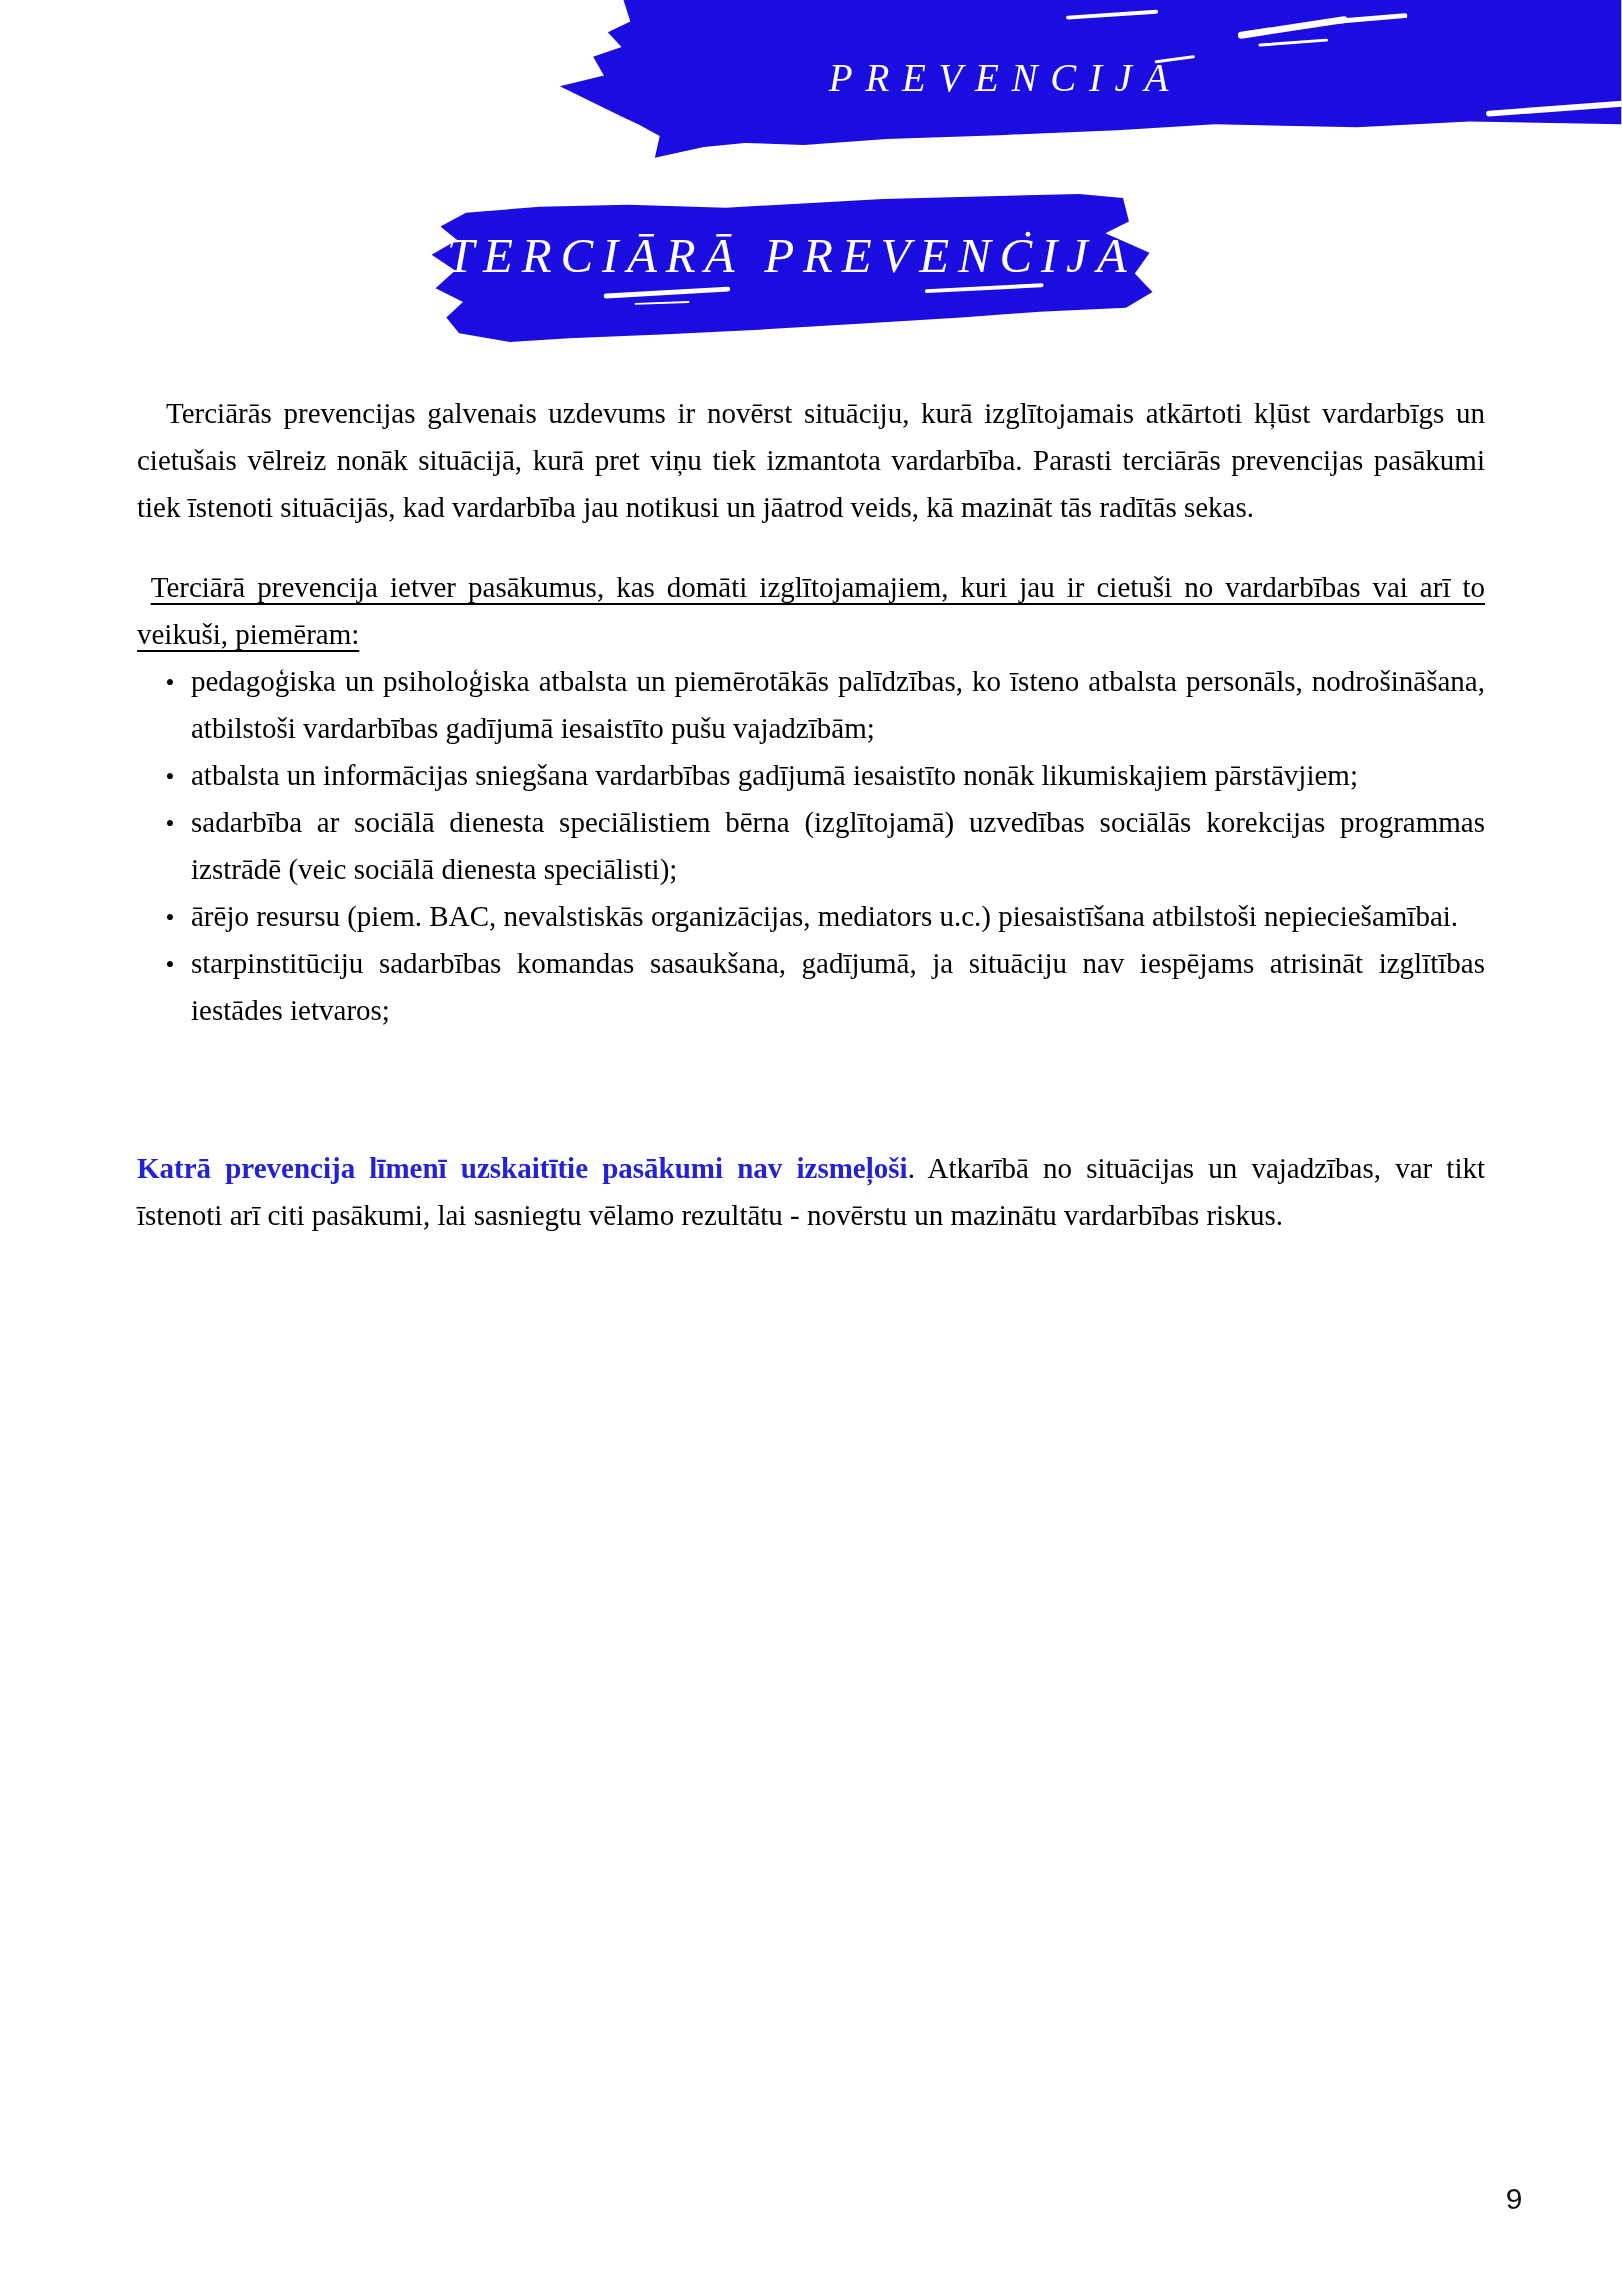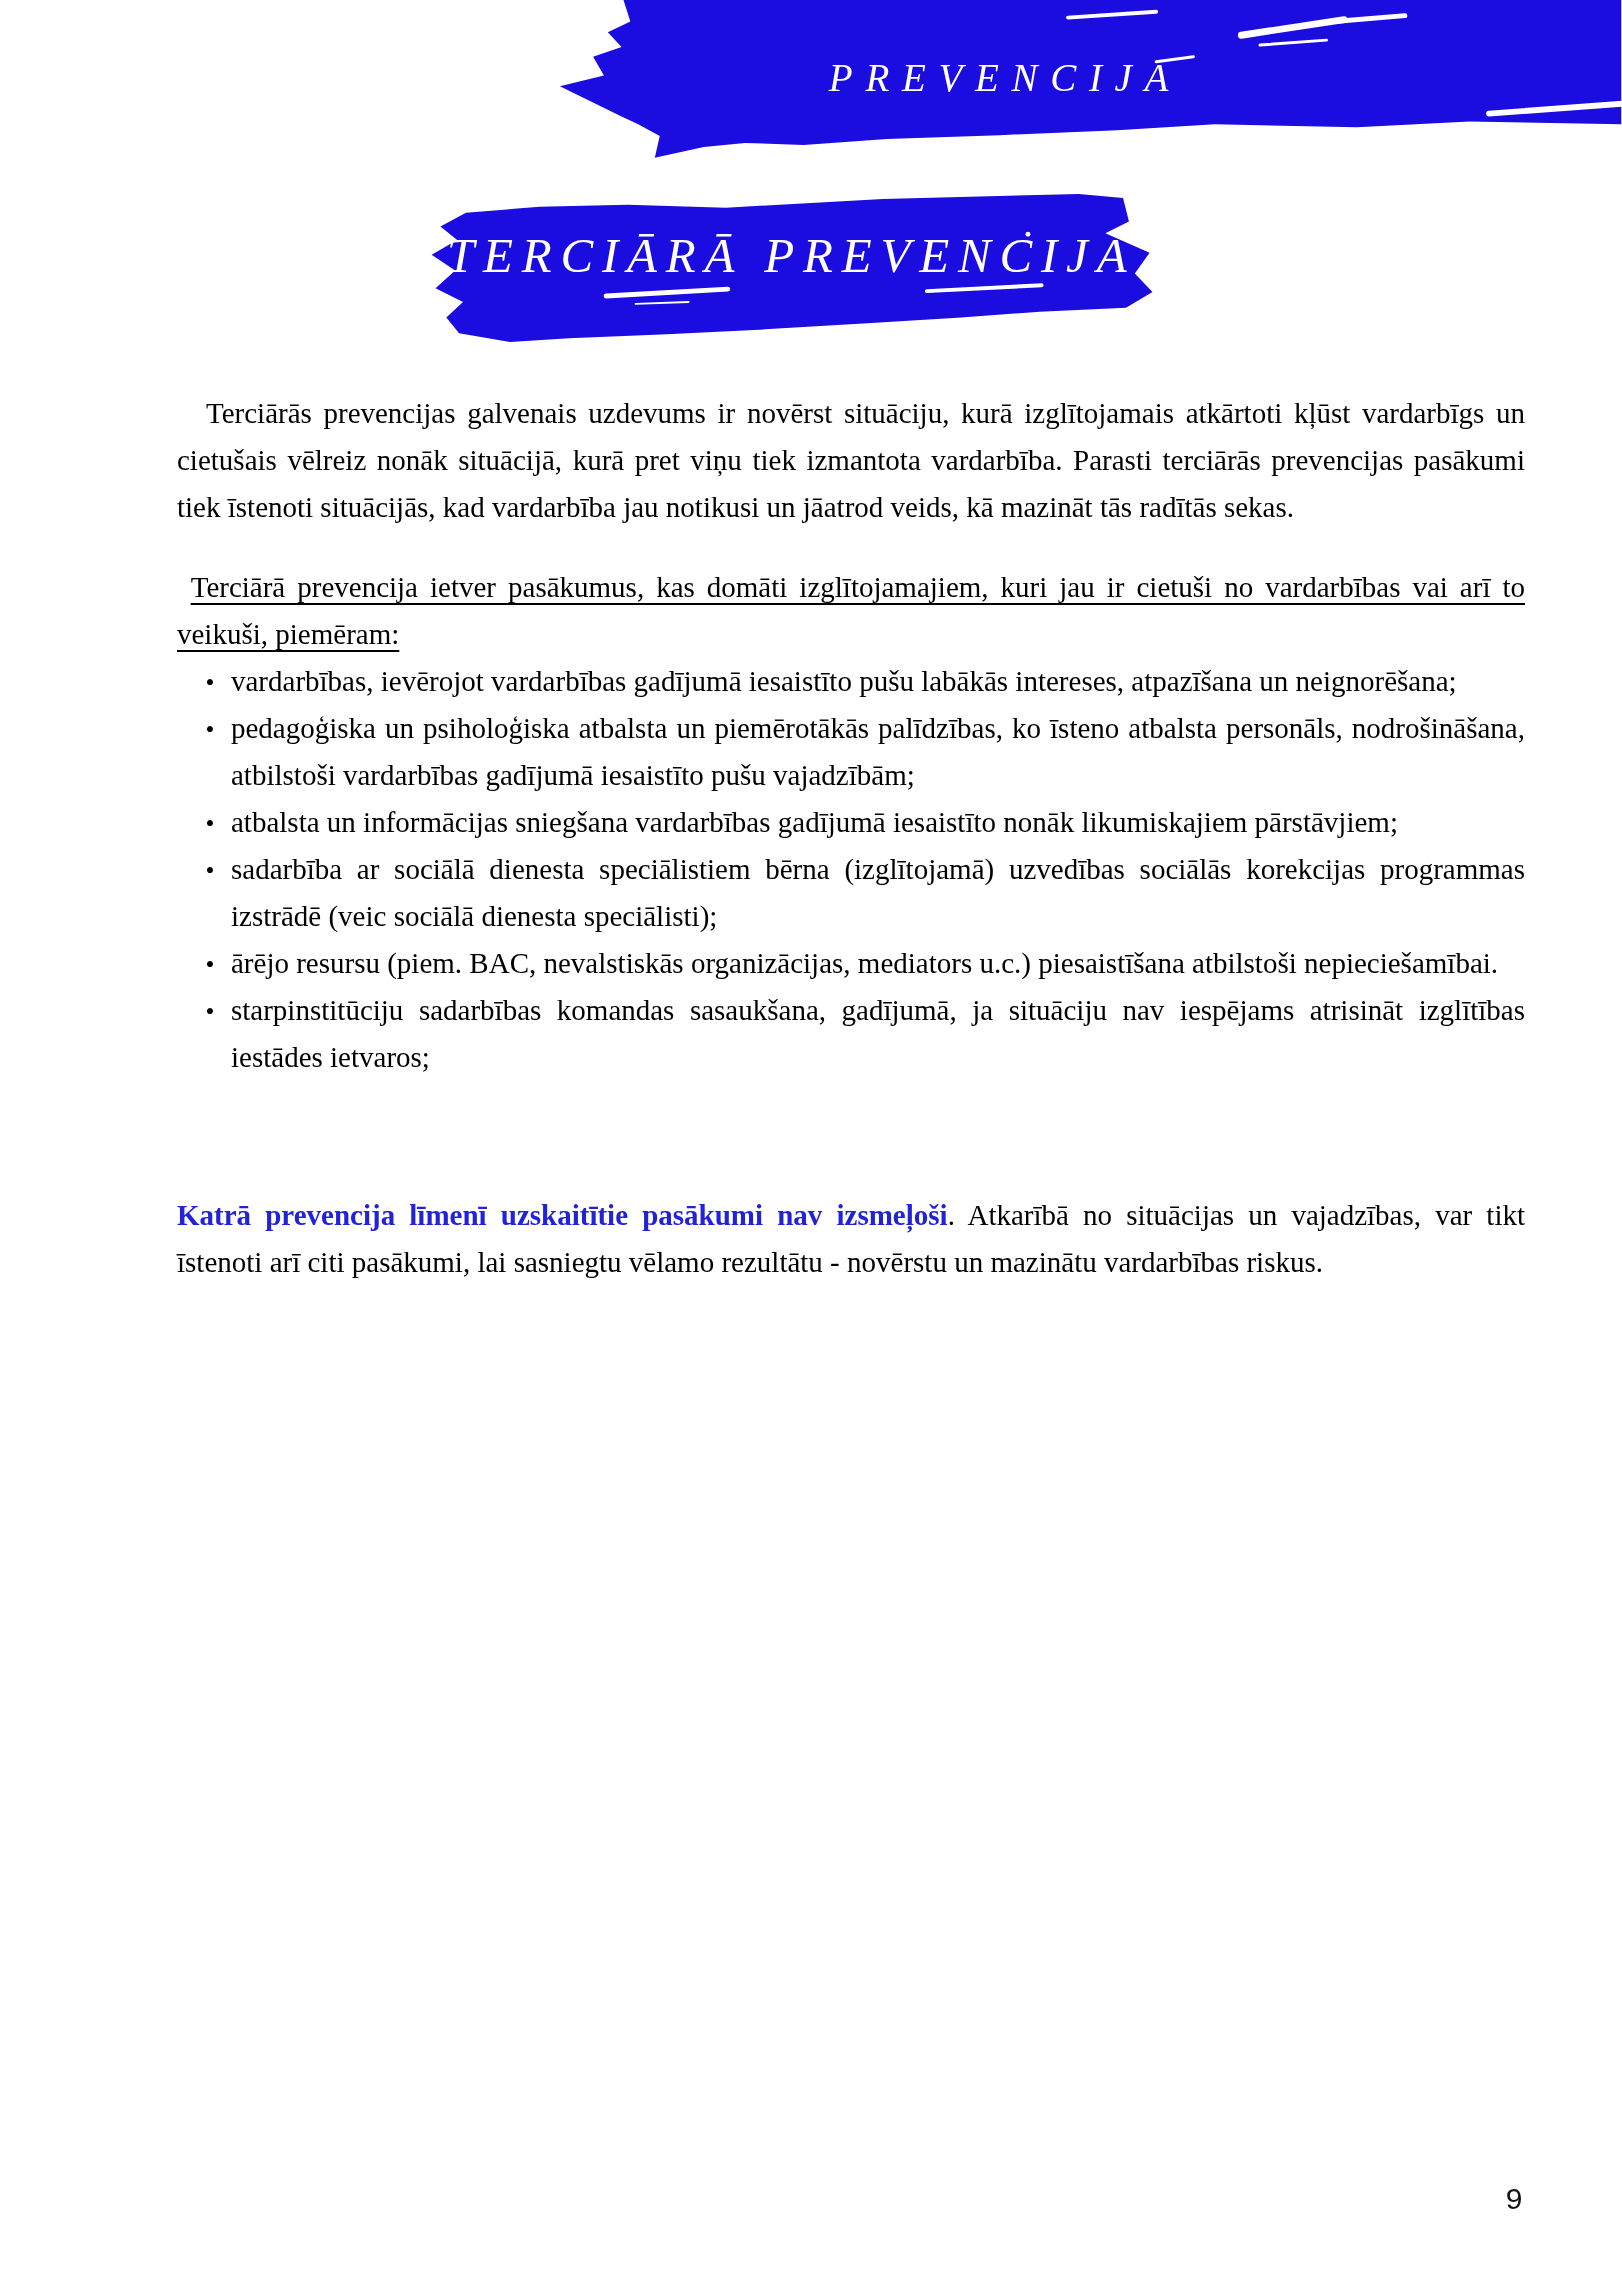--- a/index.html
+++ b/index.html
@@ -44,21 +44,20 @@
 
   
   .content {
     position: absolute;
     left: 137px;
     top: 390px;
     width: 1348px;
     font-size: 29px;
     line-height: 47px;
     text-align: justify;
-    margin-left: 40px;
   }
   .p-intro {
     margin: 0 0 33px 0;
     text-indent: 29px;
   }
   .p-underlined {
     margin: 0;
     text-indent: 13.7px;
     text-decoration: underline;
     text-decoration-thickness: 2px;
@@ -129,21 +128,20 @@
     <circle cx="628" cy="47" r="2.5" fill="#ffffff"></circle>
   </svg>
   <div id="banner2-title" class="banner-title">TERCIĀRĀ PREVENCIJA</div>
 
   <div class="content">
     <p class="p-intro">Terciārās prevencijas galvenais uzdevums ir novērst situāciju, kurā izglītojamais atkārtoti kļūst vardarbīgs un cietušais vēlreiz nonāk situācijā, kurā pret viņu tiek izmantota vardarbība. Parasti terciārās prevencijas pasākumi tiek īstenoti situācijās, kad vardarbība jau notikusi un jāatrod veids, kā mazināt tās radītās sekas.</p>
 
     <p class="p-underlined">Terciārā prevencija ietver pasākumus, kas domāti izglītojamajiem, kuri jau ir cietuši no vardarbības vai arī to veikuši, piemēram:</p>
 
     <ul class="bullets">
-        <li>vardarbības, ievērojot vardarbības gadījumā iesaistīto pušu labākās intereses, atpazīšana un neignorēšana;</li>
         <li>pedagoģiska un psiholoģiska atbalsta un piemērotākās palīdzības, ko īsteno atbalsta personāls, nodrošināšana, atbilstoši vardarbības gadījumā iesaistīto pušu vajadzībām;</li>
         <li>atbalsta un informācijas sniegšana vardarbības gadījumā iesaistīto nonāk likumiskajiem pārstāvjiem;</li>
         <li>sadarbība ar sociālā dienesta speciālistiem bērna (izglītojamā) uzvedības sociālās korekcijas programmas izstrādē (veic sociālā dienesta speciālisti);</li>
         <li>ārējo resursu (piem. BAC, nevalstiskās organizācijas, mediators u.c.) piesaistīšana atbilstoši nepieciešamībai.</li>
         <li>starpinstitūciju sadarbības komandas sasaukšana, gadījumā, ja situāciju nav iespējams atrisināt izglītības iestādes ietvaros;</li>
       </ul>
 
     <p class="p-closing">
       <span class="closing-em">Katrā prevencija līmenī uzskaitītie pasākumi nav izsmeļoši</span><span>. Atkarībā no situācijas un vajadzības, var tikt īstenoti arī citi pasākumi, lai sasniegtu vēlamo rezultātu - novērstu un mazinātu vardarbības riskus.</span>
     </p>

